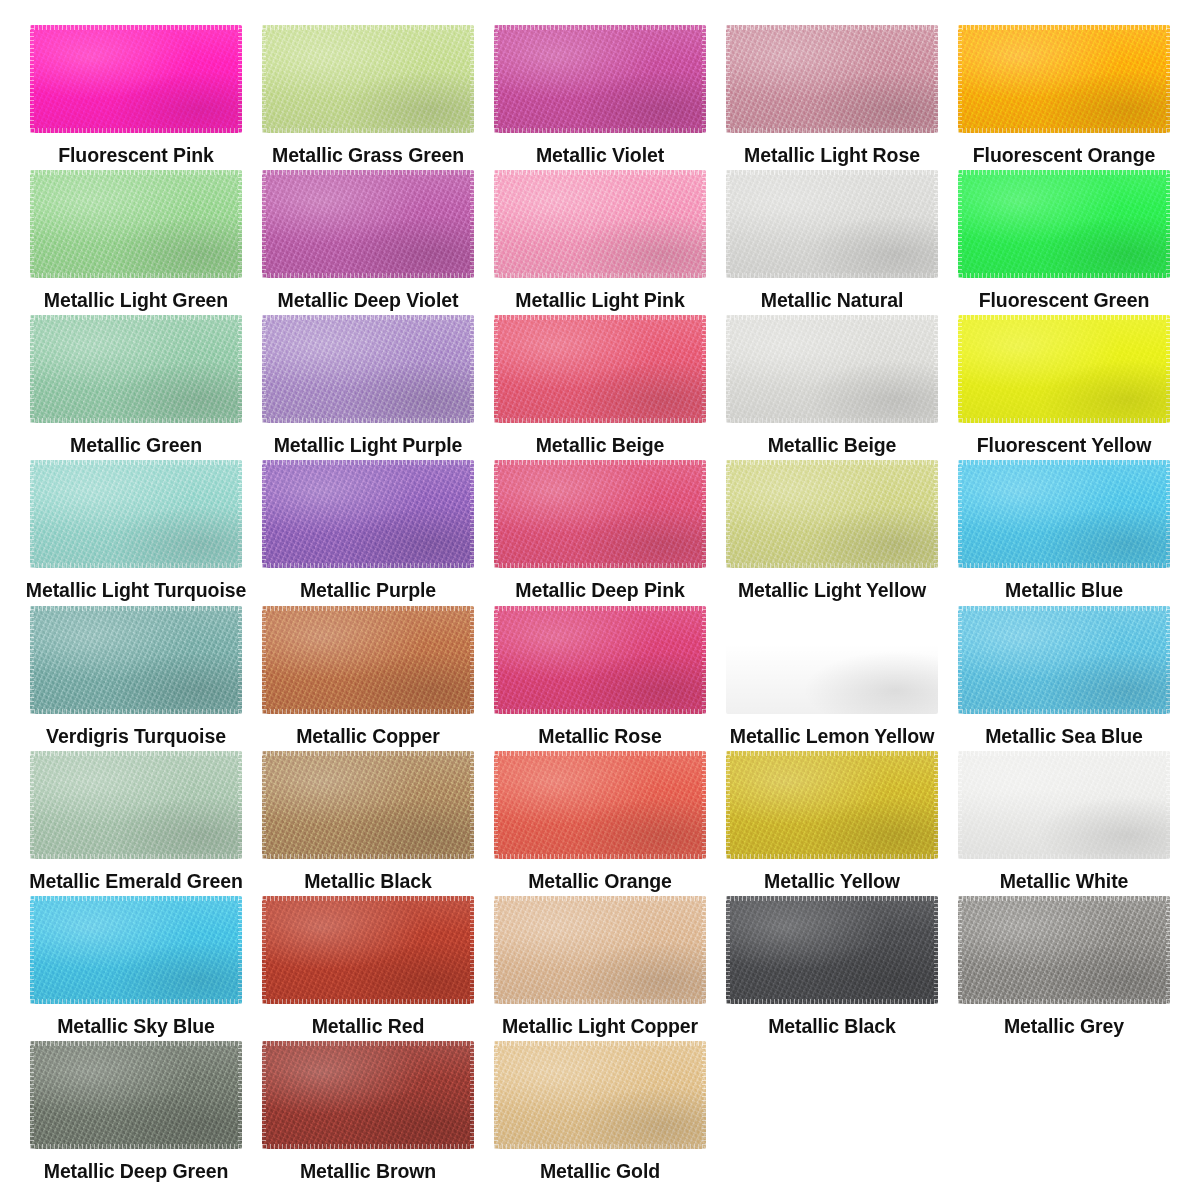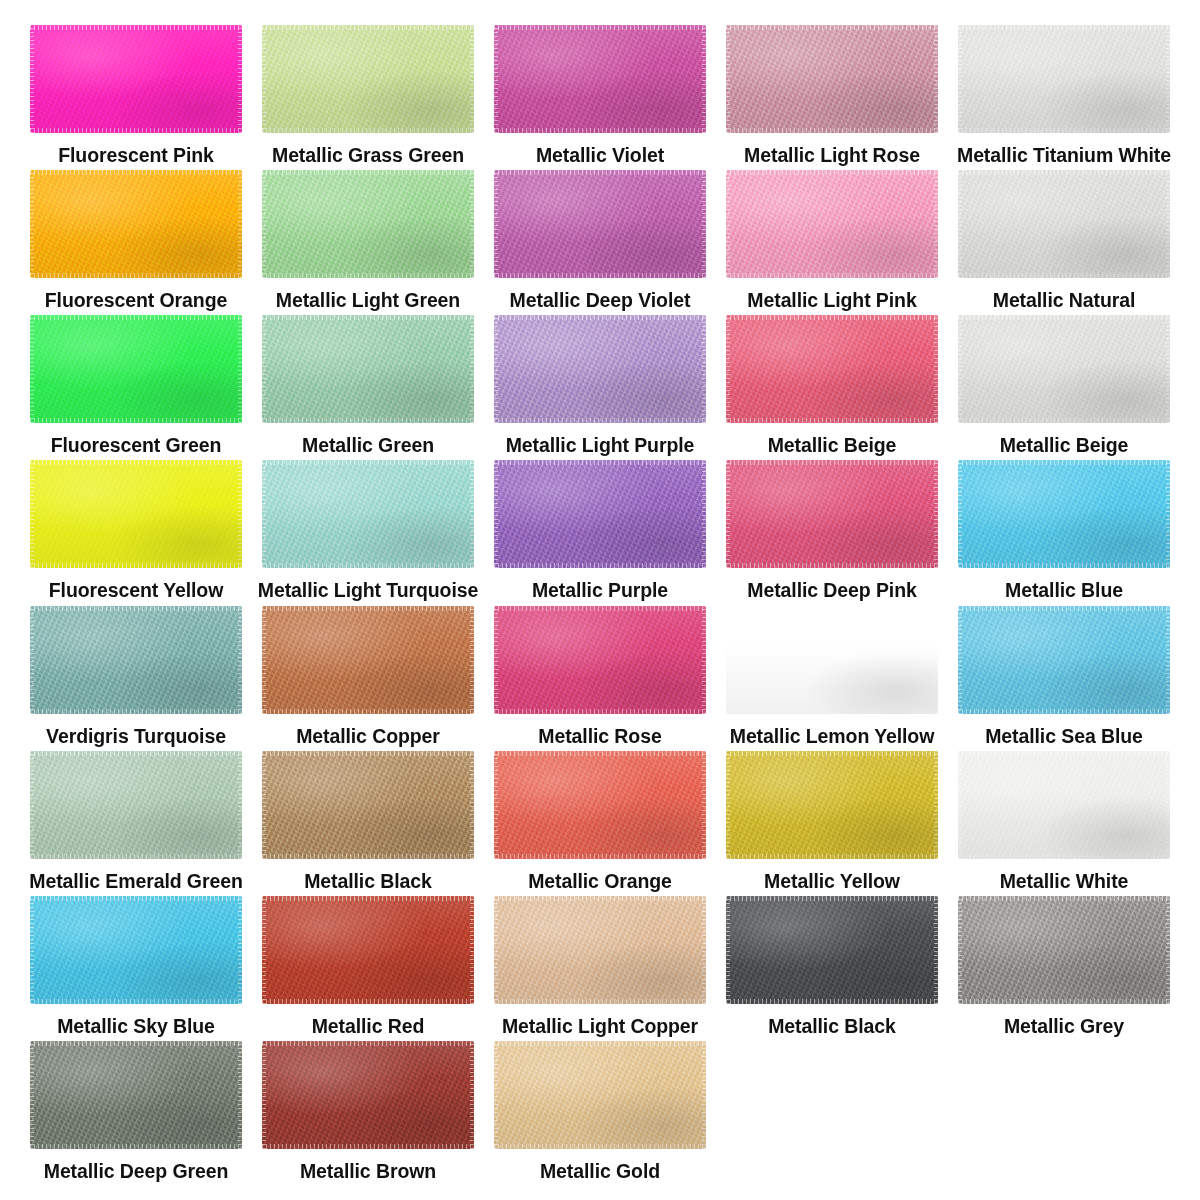--- a/index.html
+++ b/index.html
@@ -147,31 +147,20 @@
           <div class="edge top"></div>
           <div class="edge bot"></div>
           <div class="edge left"></div>
           <div class="edge right"></div>
         </div>
       </div>
       <div class="label">Metallic Light Rose</div>
     </div>
     <div class="cell">
       <div class="swatch-wrap">
-        <div class="swatch" style="background: rgb(222, 222, 220);">
-          <div class="edge top"></div>
-          <div class="edge bot"></div>
-          <div class="edge left"></div>
-          <div class="edge right"></div>
-        </div>
-      </div>
-      <div class="label">Metallic Titanium White</div>
-    </div>
-    <div class="cell">
-      <div class="swatch-wrap">
         <div class="swatch" style="background: rgb(252, 167, 12);">
           <div class="edge top"></div>
           <div class="edge bot"></div>
           <div class="edge left"></div>
           <div class="edge right"></div>
         </div>
       </div>
       <div class="label">Fluorescent Orange</div>
     </div>
     <div class="cell">
@@ -309,20 +298,31 @@
     <div class="cell">
       <div class="swatch-wrap">
         <div class="swatch" style="background: rgb(221, 79, 114);">
           <div class="edge top"></div>
           <div class="edge bot"></div>
           <div class="edge left"></div>
           <div class="edge right"></div>
         </div>
       </div>
       <div class="label">Metallic Deep Pink</div>
+    </div>
+    <div class="cell">
+      <div class="swatch-wrap">
+        <div class="swatch" style="background: rgb(207, 211, 130);">
+          <div class="edge top"></div>
+          <div class="edge bot"></div>
+          <div class="edge left"></div>
+          <div class="edge right"></div>
+        </div>
+      </div>
+      <div class="label">Metallic Light Yellow</div>
     </div>
     <div class="cell">
       <div class="swatch-wrap">
         <div class="swatch" style="background: rgb(79, 195, 232);">
           <div class="edge top"></div>
           <div class="edge bot"></div>
           <div class="edge left"></div>
           <div class="edge right"></div>
         </div>
       </div>

